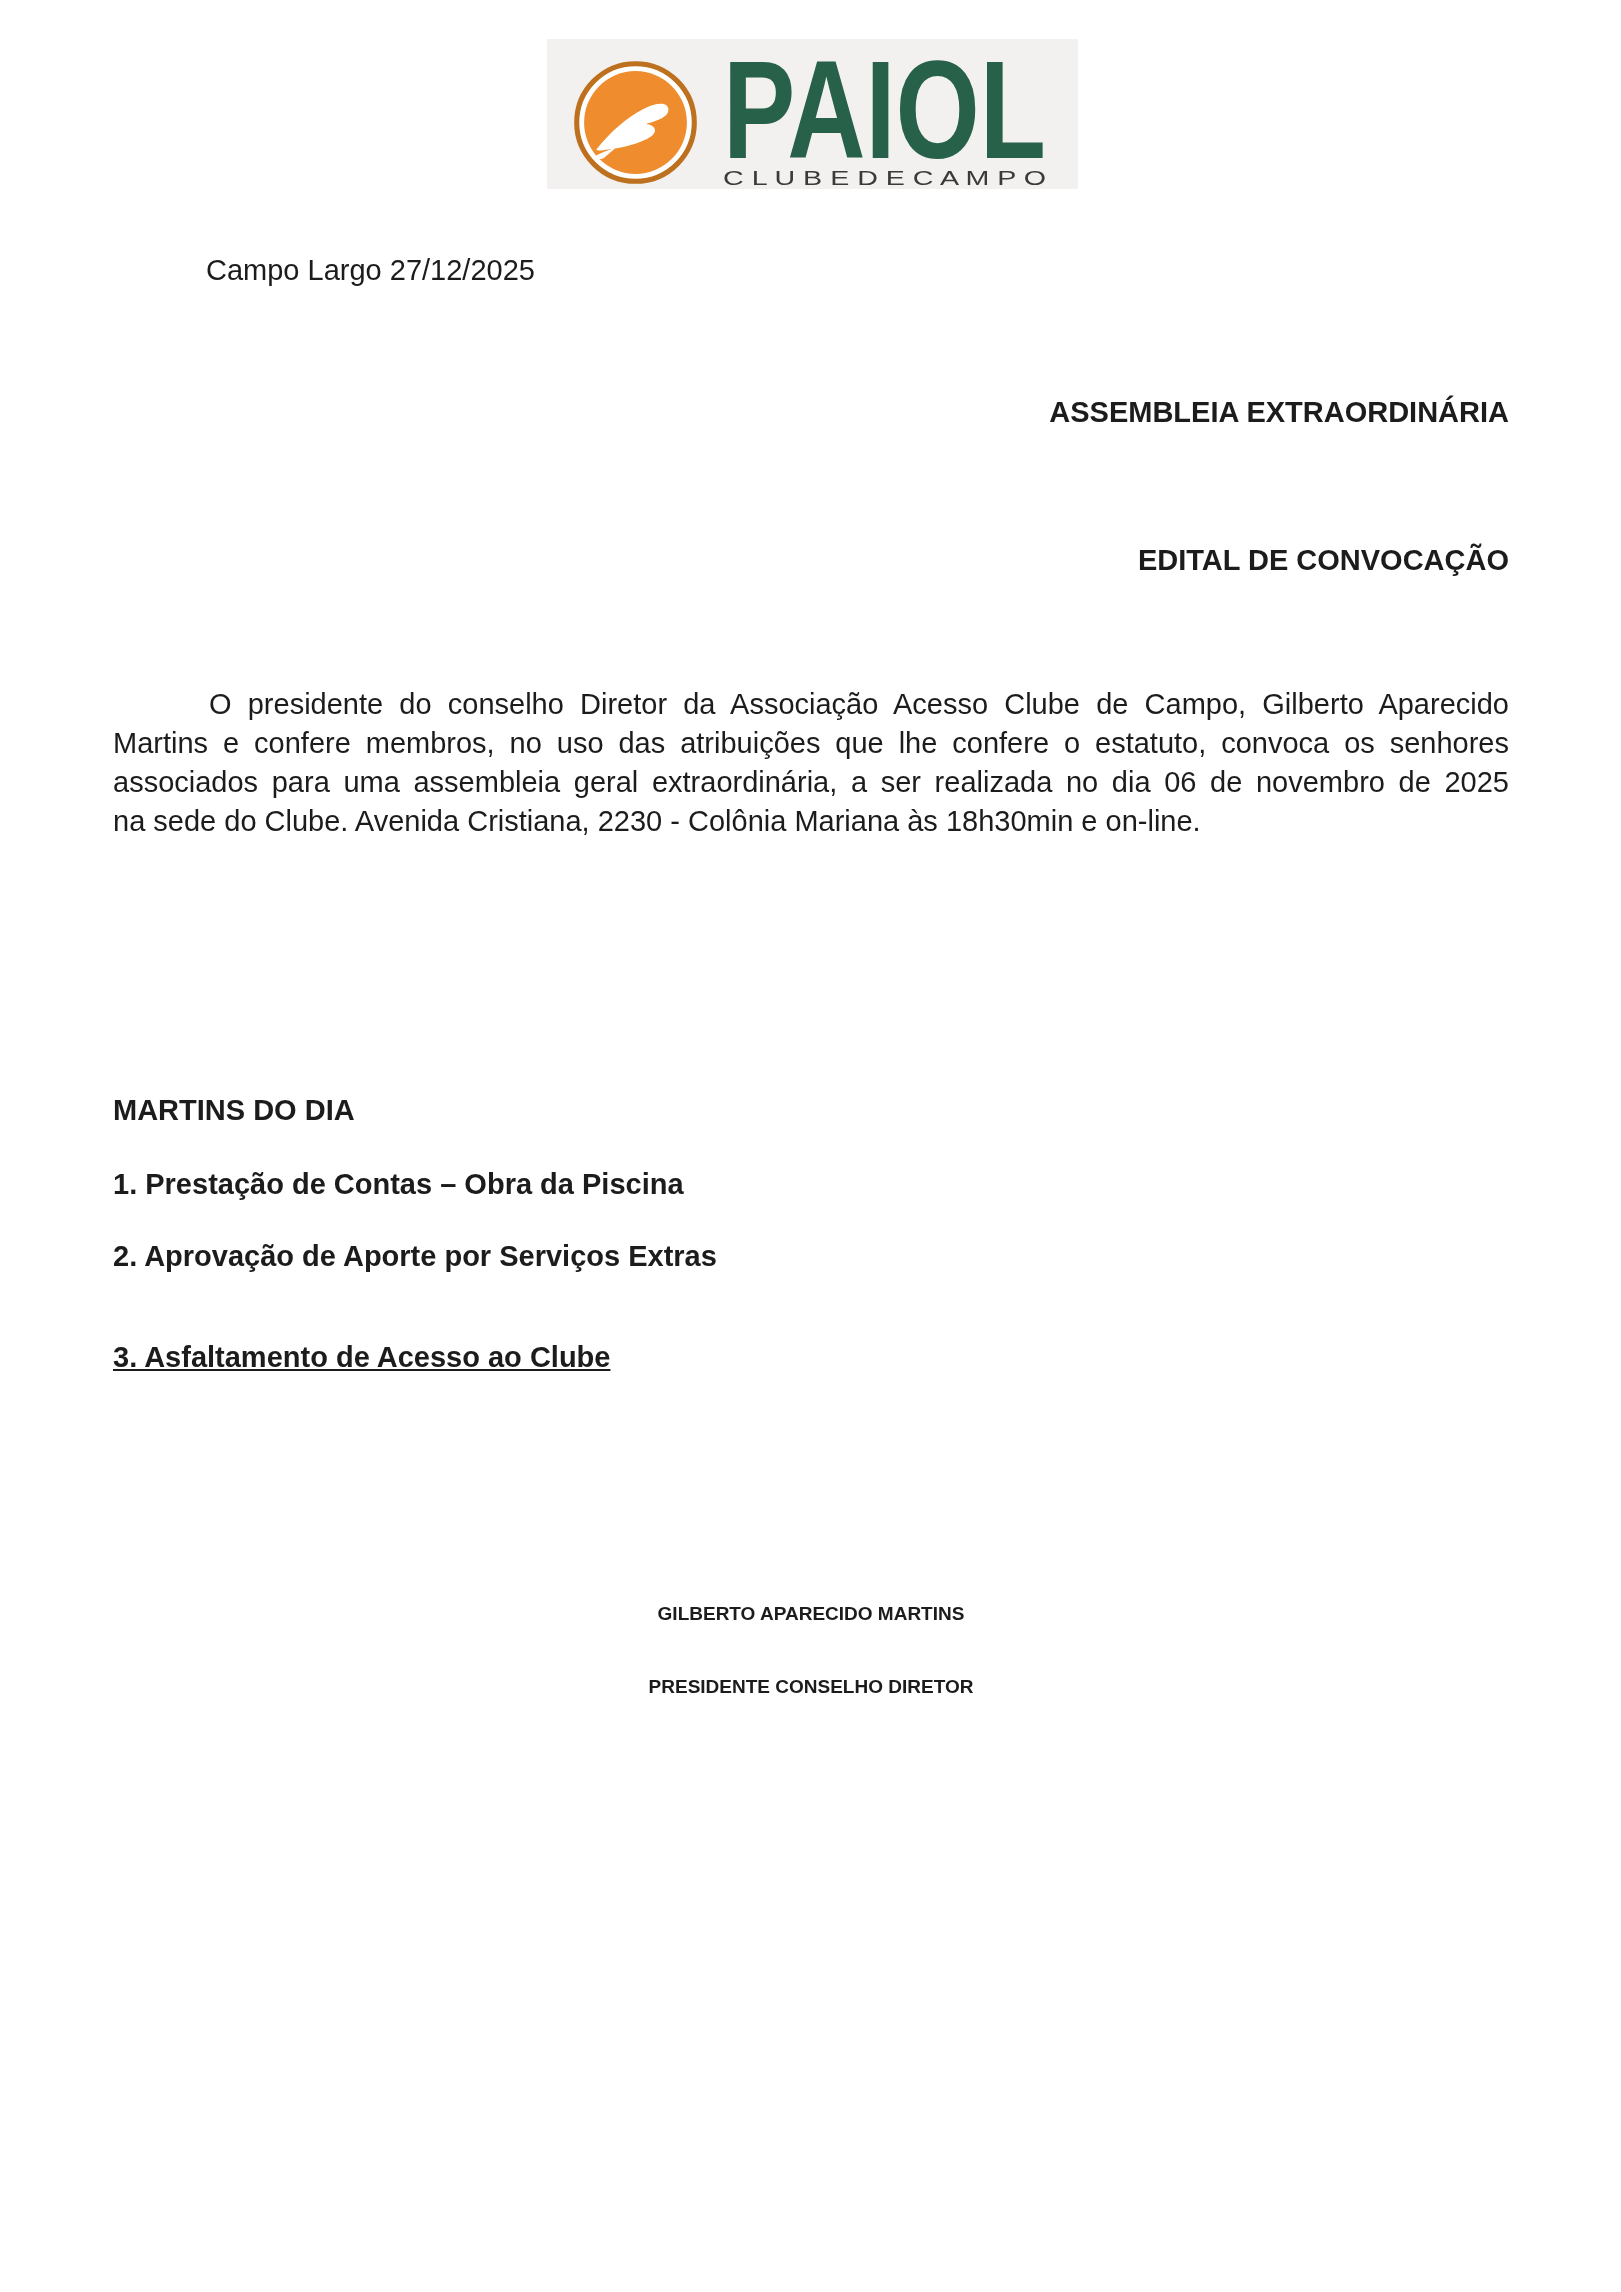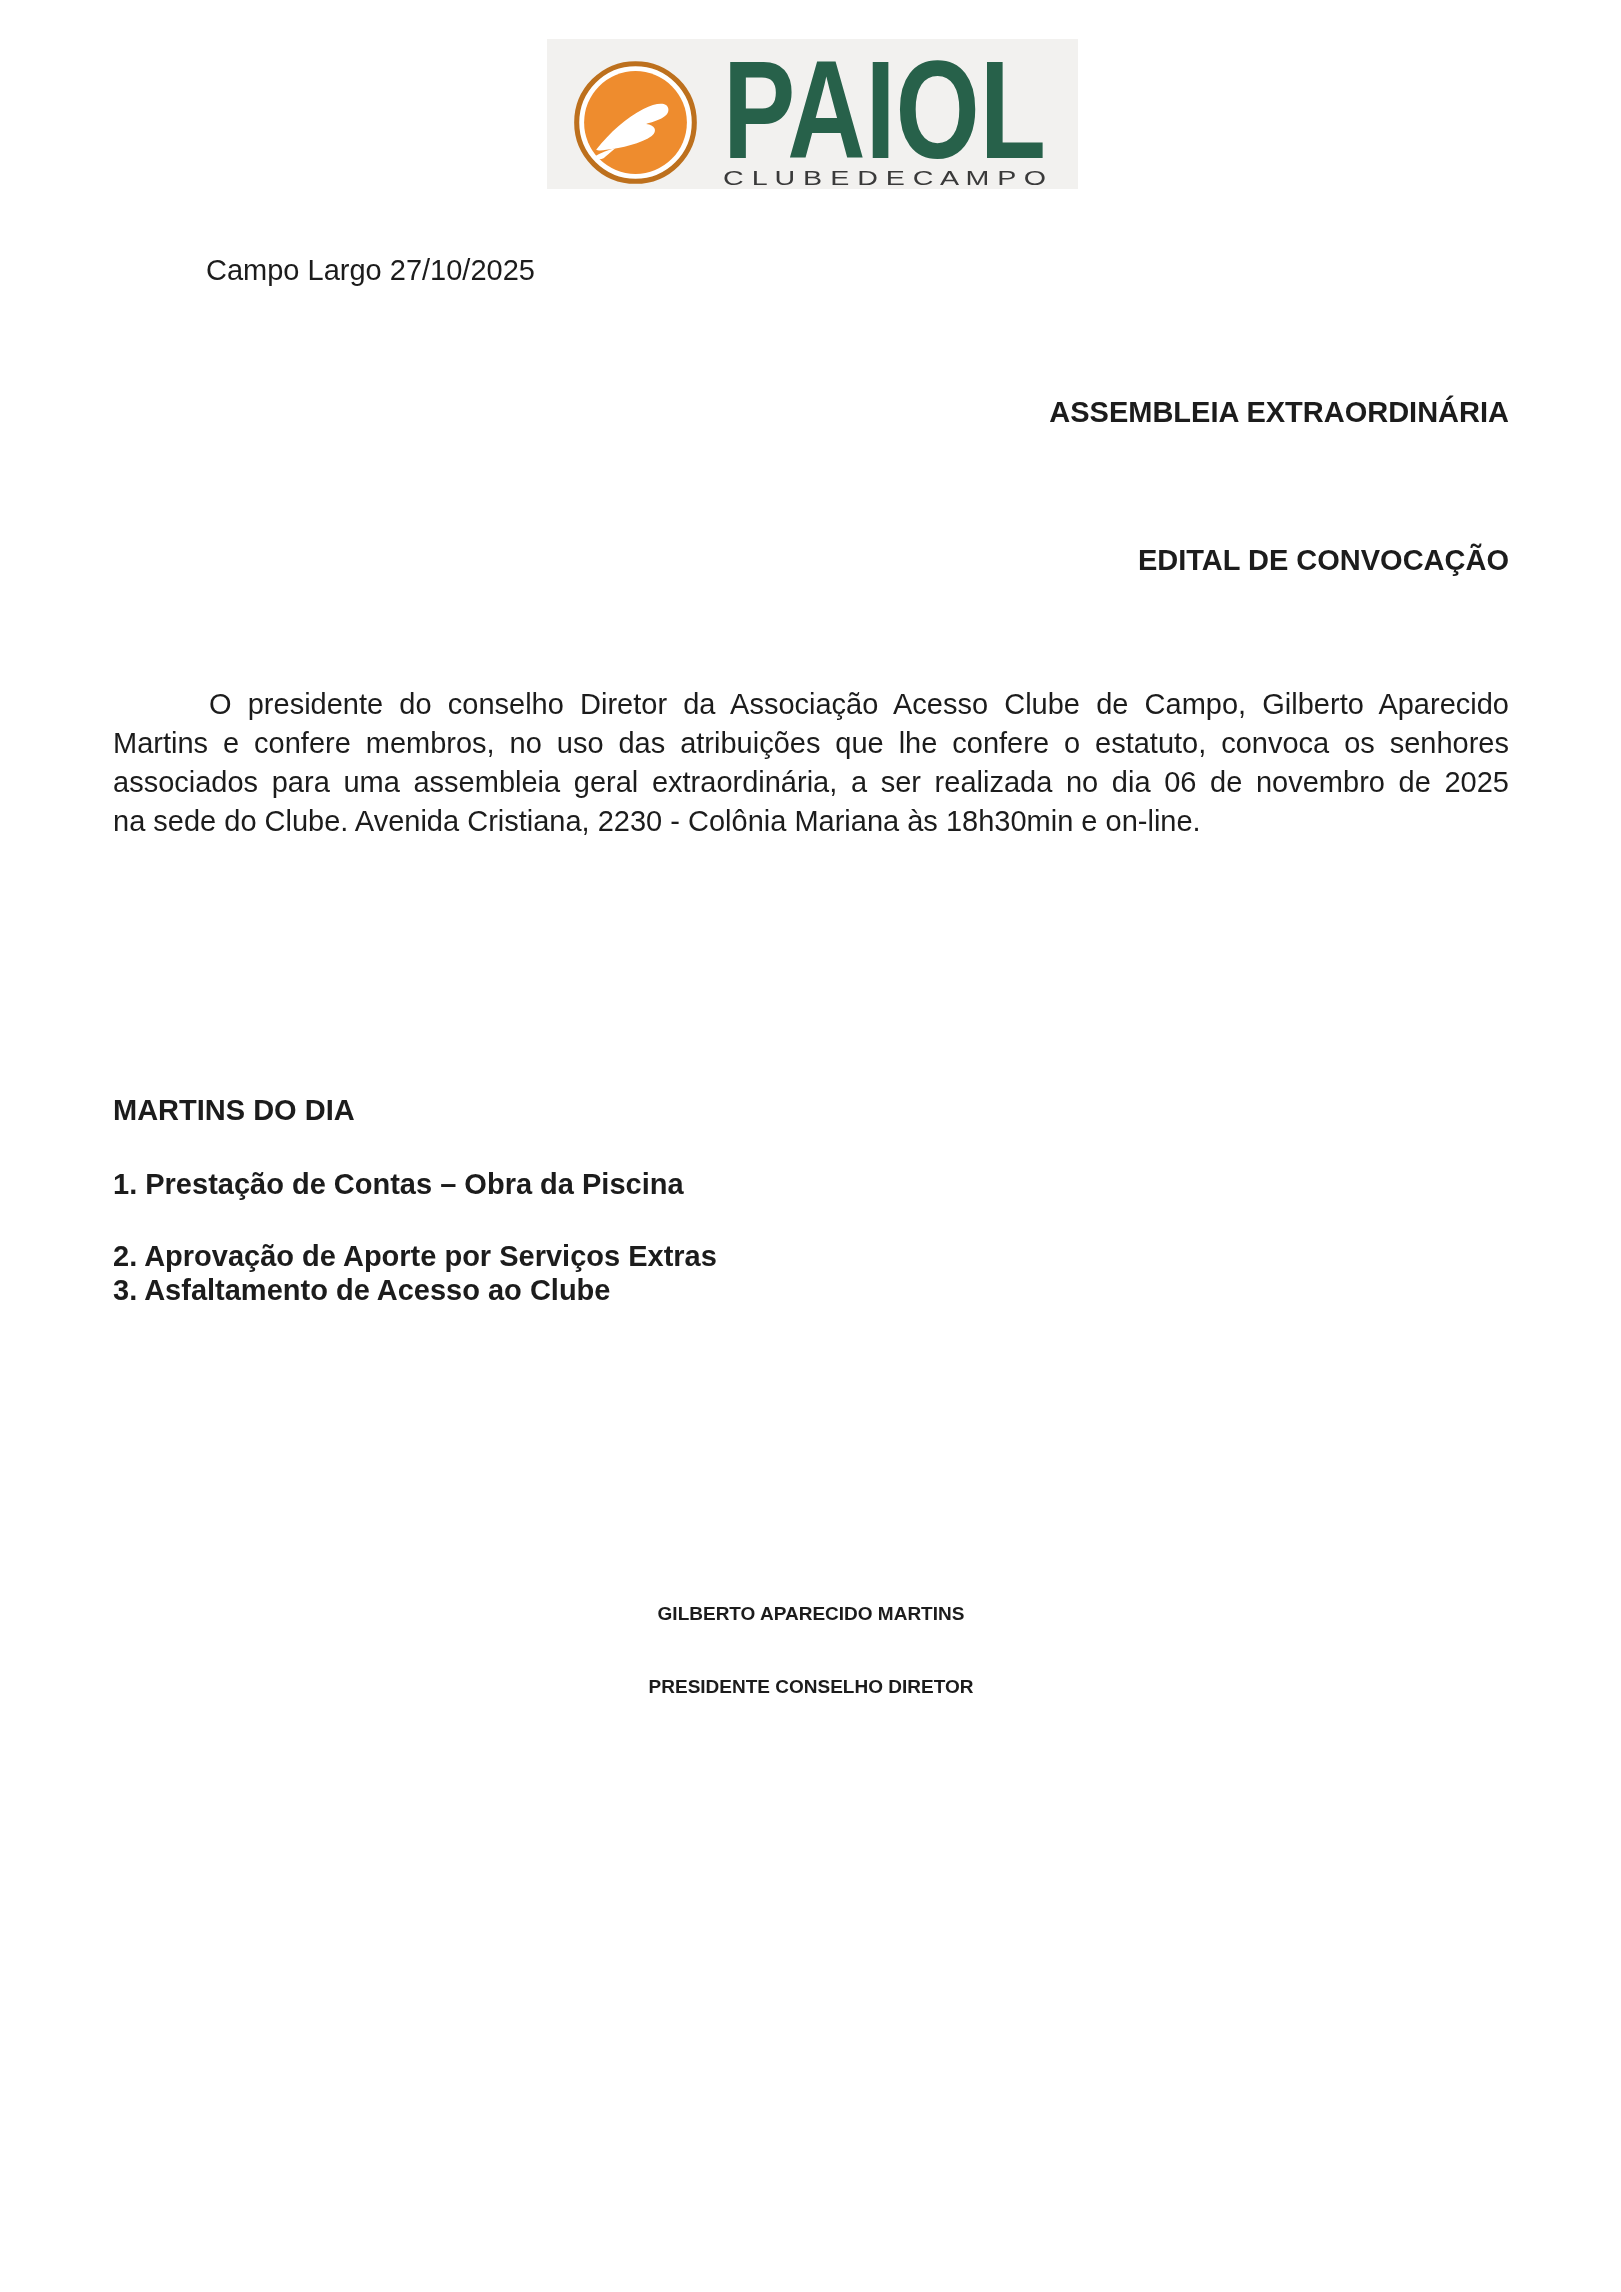--- a/index.html
+++ b/index.html
@@ -35,21 +35,21 @@
     left:113px;top:685px;width:1396px;
     font-size:29px;line-height:39px;
   }
   .para .jline{text-align:justify;text-align-last:justify;}
   .para .indent{text-indent:96px;}
   .para .lastline{text-align:left;}
   .h3{left:113px;top:1091px;font-weight:bold;}
   .item{left:113px;font-weight:bold;}
   .item-1{top:1165px;}
   .item-2{top:1237px;}
-  .item-3{top:1271px;}
+  .item-3{top:1338px;text-decoration:underline;}
   .sig{
     left:113px;width:1396px;text-align:center;font-weight:bold;
     font-size:19px;line-height:39px;
   }
   .sig-name{top:1594px;}
   .sig-role{top:1667px;}
 </style>
 </head>
 <body>
 
@@ -61,21 +61,21 @@
     <path d="M22 105 C30 100 39 97 46 95 L33 106 C29 108 24 107 22 105 Z" fill="#ffffff"></path>
   </svg>
   <svg class="brand-svg" viewBox="0 0 348 112">
     <text x="0" y="104" font-size="150" font-weight="bold" fill="#27614a" textLength="348" lengthAdjust="spacingAndGlyphs">PAIOL</text>
   </svg>
   <svg class="tagline-svg" viewBox="0 0 348 28">
     <text x="0" y="19" font-size="21" fill="#3a3a3a" textLength="348" lengthAdjust="spacingAndGlyphs">C L U B E   D E   C A M P O</text>
   </svg>
 </div>
 
-<div class="abs tline date">Campo Largo 27/10/2025</div>
+<div class="abs tline date">Campo Largo 27/12/2025</div>
 
 <div class="abs heading h1">ASSEMBLEIA EXTRAORDINÁRIA</div>
 <div class="abs heading h2">EDITAL DE CONVOCAÇÃO</div>
 
 <div class="abs para">
   <div class="jline indent">O presidente do conselho Diretor da Associação Acesso Clube de Campo, Gilberto Aparecido</div>
   <div class="jline">Martins e confere membros, no uso das atribuições que lhe confere o estatuto, convoca os senhores</div>
   <div class="jline">associados para uma assembleia geral extraordinária, a ser realizada no dia 06 de novembro de 2025</div>
   <div class="lastline">na sede do Clube. Avenida Cristiana, 2230 - Colônia Mariana às 18h30min e on-line.</div>
 </div>

